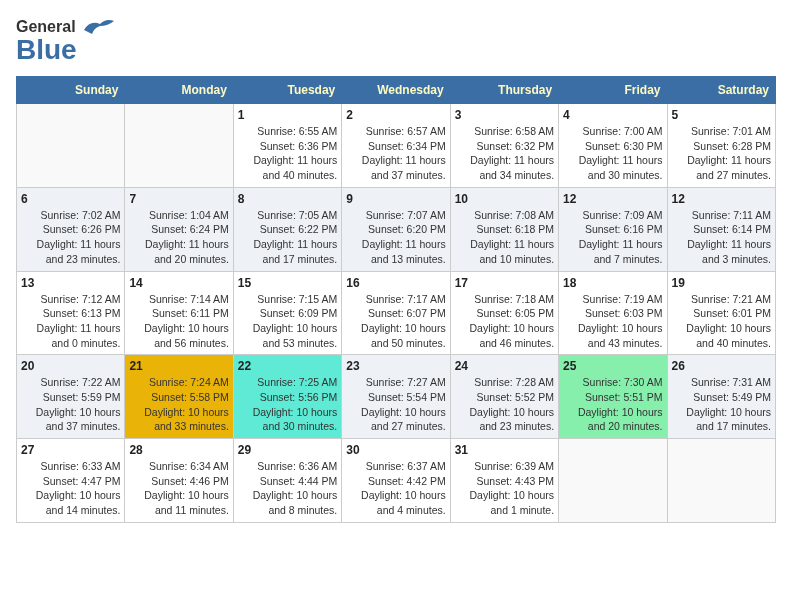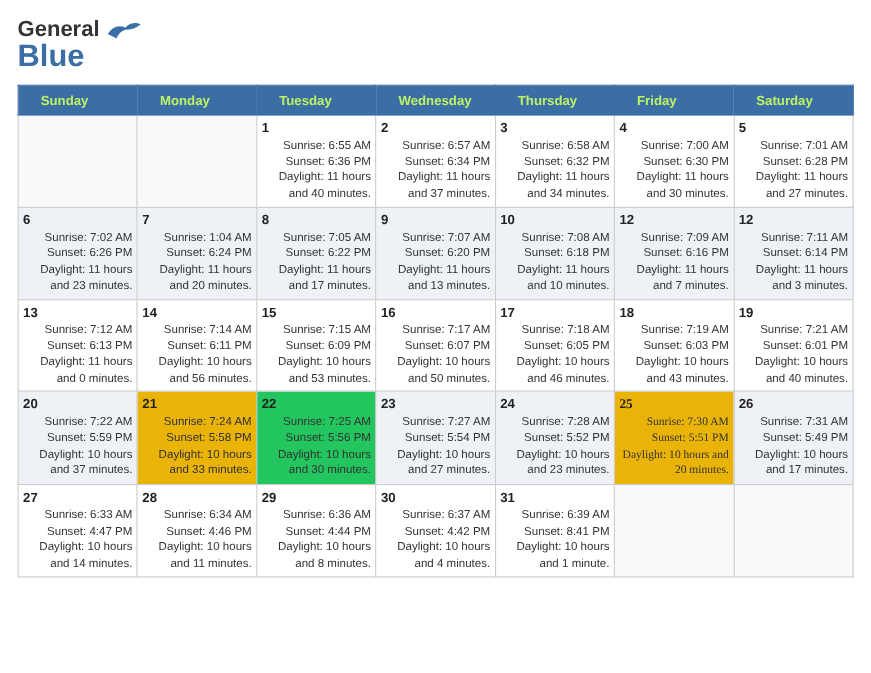--- a/index.html
+++ b/index.html
@@ -39,23 +39,23 @@
       font-weight: normal;
       color: #555;
     }
     .calendar {
       width: 100%;
       border-collapse: collapse;
       font-size: 11px;
     }
     .calendar th {
       background-color: #3a6ea5;
-      color: #bef264;
-      padding: 6px 20px;
-      text-align: left;
+      color: #fef9c3;
+      padding: 6px 6px;
+      text-align: right;
       font-size: 12px;
       border: 1px solid #3a6ea5;
     }
     .calendar td {
       border: 1px solid #ccc;
       vertical-align: top;
       padding: 4px;
       min-height: 80px;
       width: calc(100% / 7);
     }
@@ -85,21 +85,21 @@
     }
   </style>
 </head>
 <body>
 
 <div class="header">
   <div class="logo">
     <div class="logo-wrapper">
       <div style="display:flex; flex-direction:column; align-items:flex-start;">
         <div style="display:flex; align-items:center; gap:2px;">
-          <span style="font-size:20px; font-weight:bold; color:#333;">General</span>
+          <span style="font-size:16px; font-weight:bold; color:#333;">General</span>
           <svg width="36" height="22" viewBox="0 0 36 22" style="margin-left:2px;">
             <path d="M4,14 Q10,4 20,8 Q26,2 34,5 Q28,10 20,10 Q14,12 12,18 Z" fill="#3a6ea5"></path>
           </svg>
         </div>
         <span style="font-size:28px; font-weight:bold; color:#3a6ea5; margin-top:-4px;">Blue</span>
       </div>
     </div>
   </div>
   <div class="title-section">
     <h1></h1>
@@ -248,39 +248,39 @@
           <div class="day-info" style="white-space: pre-line;">Sunrise: 7:22 AM
 Sunset: 5:59 PM
 Daylight: 10 hours and 37 minutes.</div>
         </td>
         <td style="background-color: #eab308;">
           <div class="day-num">21</div>
           <div class="day-info" style="white-space: pre-line;">Sunrise: 7:24 AM
 Sunset: 5:58 PM
 Daylight: 10 hours and 33 minutes.</div>
         </td>
-        <td style="background-color: #22c55e;">
+        <td style="background-color: #5eead4;">
           <div class="day-num">22</div>
           <div class="day-info" style="white-space: pre-line;">Sunrise: 7:25 AM
 Sunset: 5:56 PM
 Daylight: 10 hours and 30 minutes.</div>
         </td>
         <td style="background-color: rgb(238, 242, 247);">
           <div class="day-num">23</div>
           <div class="day-info" style="white-space: pre-line;">Sunrise: 7:27 AM
 Sunset: 5:54 PM
 Daylight: 10 hours and 27 minutes.</div>
         </td>
         <td style="background-color: rgb(238, 242, 247);">
           <div class="day-num">24</div>
           <div class="day-info" style="white-space: pre-line;">Sunrise: 7:28 AM
 Sunset: 5:52 PM
 Daylight: 10 hours and 23 minutes.</div>
         </td>
-        <td style="background-color: #eab308; font-family: Liberation Serif, serif;">
+        <td style="background-color: #86efac;">
           <div class="day-num">25</div>
           <div class="day-info" style="white-space: pre-line;">Sunrise: 7:30 AM
 Sunset: 5:51 PM
 Daylight: 10 hours and 20 minutes.</div>
         </td>
         <td style="background-color: rgb(238, 242, 247);">
           <div class="day-num">26</div>
           <div class="day-info" style="white-space: pre-line;">Sunrise: 7:31 AM
 Sunset: 5:49 PM
 Daylight: 10 hours and 17 minutes.</div>
@@ -307,20 +307,20 @@
         </td>
         <td style="background-color: rgb(255, 255, 255);">
           <div class="day-num">30</div>
           <div class="day-info" style="white-space: pre-line;">Sunrise: 6:37 AM
 Sunset: 4:42 PM
 Daylight: 10 hours and 4 minutes.</div>
         </td>
         <td style="background-color: rgb(255, 255, 255);">
           <div class="day-num">31</div>
           <div class="day-info" style="white-space: pre-line;">Sunrise: 6:39 AM
-Sunset: 8:41 PM
+Sunset: 4:43 PM
 Daylight: 10 hours and 1 minute.</div>
         </td>
         <td class="empty" style="background-color: rgb(249, 249, 249);"></td>
         <td class="empty" style="background-color: rgb(249, 249, 249);"></td>
       </tr>
     </tbody>
 </table>
 
 </body></html>

